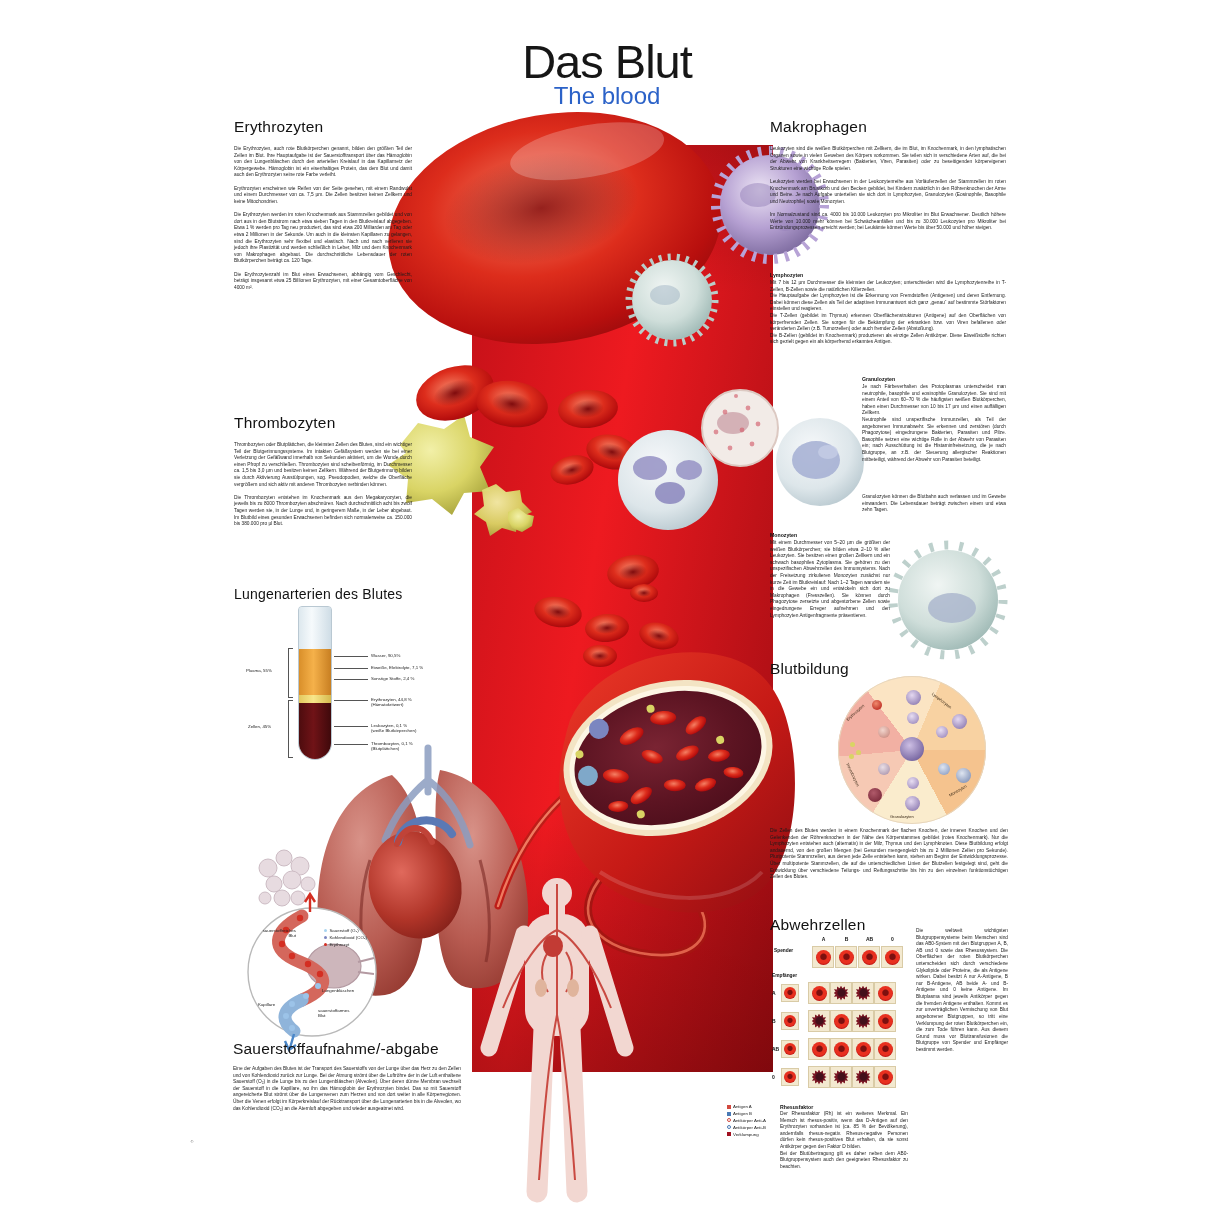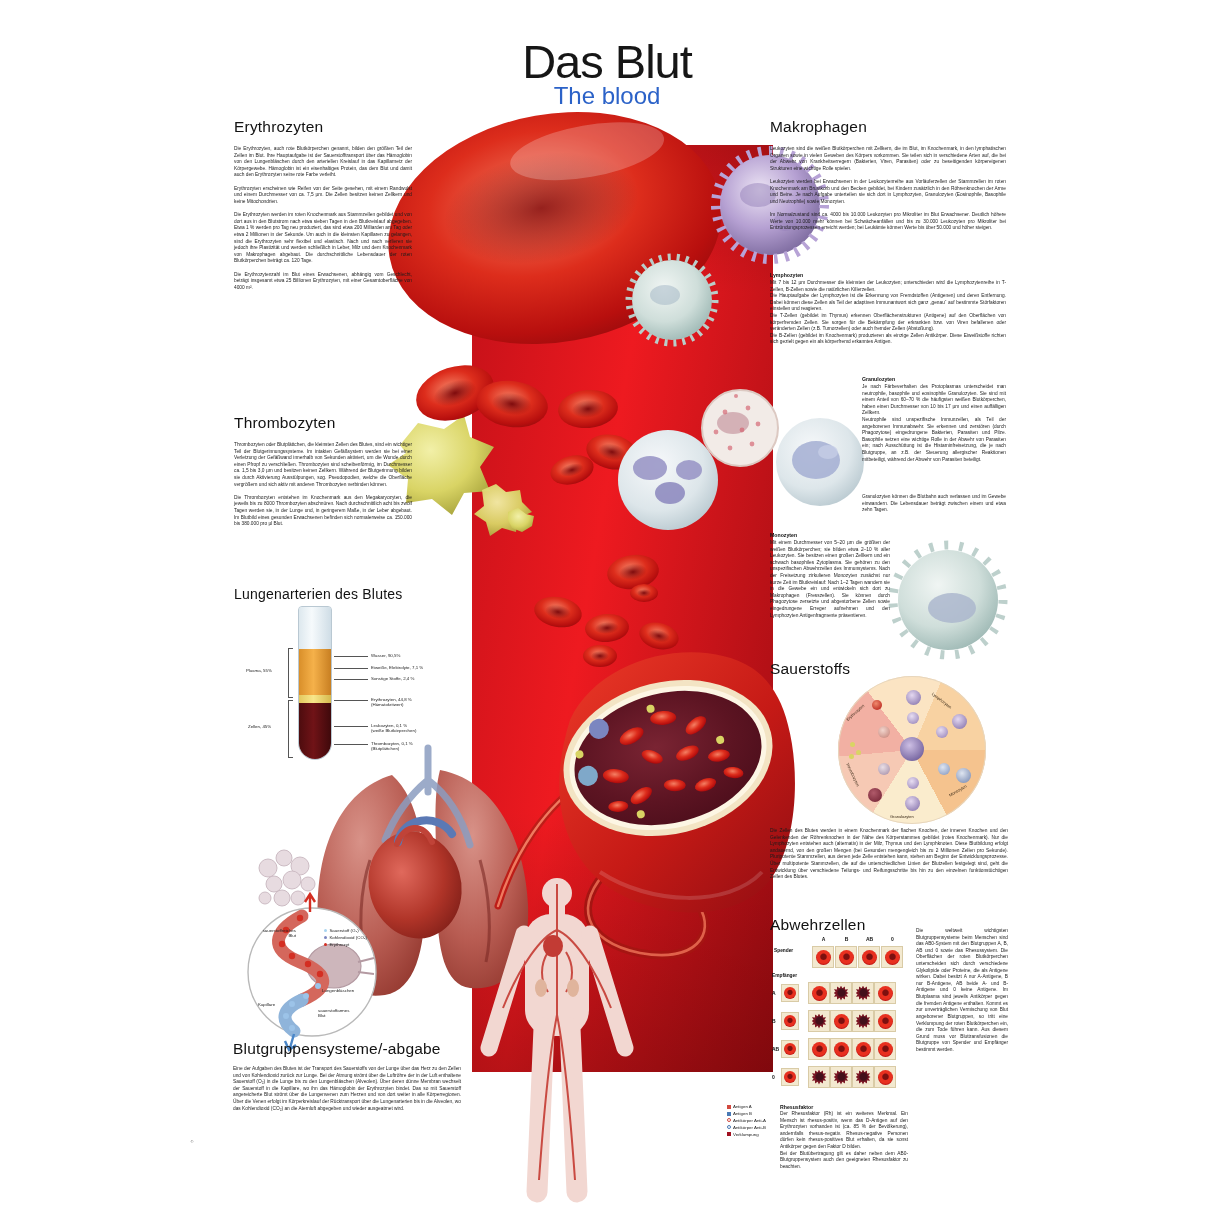--- a/index.html
+++ b/index.html
@@ -419,42 +419,42 @@
     <div class="legend-row">
         <span class="dot" style="background:#7b86c0"></span>
         <span class="tinylabel">Kohlendioxid (CO₂)</span>
       </div>
     <div class="legend-row">
         <span class="dot" style="background:#d42e22"></span>
         <span class="tinylabel">Erythrozyt</span>
       </div>
   </div>
 
-  <div class="abs h2" style="left:233px;top:1040px">Blutgruppensysteme/-abgabe</div>
+  <div class="abs h2" style="left:233px;top:1040px">Sauerstoffaufnahme/-abgabe</div>
   <div class="abs p" style="left:233px;top:1066px;width:228px">Eine der Aufgaben des Blutes ist der Transport des Sauerstoffs von der Lunge über das Herz zu den Zellen und von Kohlendioxid zurück zur Lunge. Bei der Atmung strömt über die Luftröhre der in der Luft enthaltene Sauerstoff (O₂) in die Lunge bis zu den Lungenbläschen (Alveolen). Über deren dünne Membran wechselt der Sauerstoff in die Kapillare, wo ihn das Hämoglobin der Erythrozyten bindet. Das so mit Sauerstoff angereicherte Blut strömt über die Lungenvenen zum Herzen und von dort weiter in alle Körperregionen. Über die Venen erfolgt im Körperkreislauf der Rücktransport über die Lungenarterien bis in die Alveolen, wo das Kohlendioxid (CO₂) an die Atemluft abgegeben und wieder ausgeatmet wird.</div>
 
   <div class="abs h2" style="left:770px;top:118px">Makrophagen</div>
   <div class="abs p" style="left:770px;top:146px;width:236px">Leukozyten sind die weißen Blutkörperchen mit Zellkern, die im Blut, im Knochenmark, in den lymphatischen Organen sowie in vielen Geweben des Körpers vorkommen. Sie teilen sich in verschiedene Arten auf, die bei der Abwehr von Krankheitserregern (Bakterien, Viren, Parasiten) oder zu beseitigenden körpereigenen Strukturen eine wichtige Rolle spielen.
 
 Leukozyten werden bei Erwachsenen in der Leukozytenreihe aus Vorläuferzellen der Stammzellen im roten Knochenmark am Brustkorb und den Becken gebildet, bei Kindern zusätzlich in den Röhrenknochen der Arme und Beine. Je nach Aufgabe unterteilen sie sich dort in Lymphozyten, Granulozyten (Eosinophile, Basophile und Neutrophile) sowie Monozyten.
 
 Im Normalzustand sind ca. 4000 bis 10.000 Leukozyten pro Mikroliter im Blut Erwachsener. Deutlich höhere Werte von 10.000 mehr können bei Schwächeanfällen und bis zu 30.000 Leukozyten pro Mikroliter bei Entzündungsprozessen erreicht werden; bei Leukämie können Werte bis über 50.000 und höher steigen.</div>
   <div class="abs h3" style="left:770px;top:272px">Lymphozyten</div>
   <div class="abs p" style="left:770px;top:280px;width:236px">Mit 7 bis 12 µm Durchmesser die kleinsten der Leukozyten; unterschieden wird die Lymphozytenreihe in T-Zellen, B-Zellen sowie die natürlichen Killerzellen.
 Die Hauptaufgabe der Lymphozyten ist die Erkennung von Fremdstoffen (Antigenen) und deren Entfernung. Dabei können diese Zellen als Teil der adaptiven Immunantwort sich ganz „genau“ auf bestimmte Störfaktoren einstellen und reagieren.
 Die T-Zellen (gebildet im Thymus) erkennen Oberflächenstrukturen (Antigene) auf den Oberflächen von körperfremden Zellen. Sie sorgen für die Bekämpfung der erkrankten bzw. von Viren befallenen oder veränderten Zellen (z.B. Tumorzellen) oder auch fremder Zellen (Abstoßung).
 Die B-Zellen (gebildet im Knochenmark) produzieren als einzige Zellen Antikörper. Diese Eiweißstoffe richten sich gezielt gegen ein als körperfremd erkanntes Antigen.</div>
   <div class="abs h3" style="left:862px;top:376px">Granulozyten</div>
   <div class="abs p" style="left:862px;top:384px;width:144px">Je nach Färbeverhalten des Protoplasmas unterscheidet man neutrophile, basophile und eosinophile Granulozyten. Sie sind mit einem Anteil von 60–70 % die häufigsten weißen Blutkörperchen, haben einen Durchmesser von 10 bis 17 µm und einen auffälligen Zellkern.
 Neutrophile sind unspezifische Immunzellen, als Teil der angeborenen Immunabwehr. Sie erkennen und zerstören (durch Phagozytose) eingedrungene Bakterien, Parasiten und Pilze. Basophile setzen eine wichtige Rolle in der Abwehr von Parasiten ein; nach Ausschüttung ist die Histaminfreisetzung, die je nach Blutgruppe, an z.B. der Steuerung allergischer Reaktionen mitbeteiligt, während der Abwehr von Parasiten beteiligt.</div>
   <div class="abs p" style="left:862px;top:494px;width:144px">Granulozyten können die Blutbahn auch verlassen und im Gewebe einwandern. Die Lebensdauer beträgt zwischen einem und etwa zehn Tagen.</div>
   <div class="abs h3" style="left:770px;top:532px">Monozyten</div>
   <div class="abs p" style="left:770px;top:540px;width:120px">Mit einem Durchmesser von 5–20 µm die größten der weißen Blutkörperchen; sie bilden etwa 2–10 % aller Leukozyten. Sie besitzen einen großen Zellkern und ein schwach basophiles Zytoplasma. Sie gehören zu den unspezifischen Abwehrzellen des Immunsystems. Nach der Freisetzung zirkulieren Monozyten zunächst nur kurze Zeit im Blutkreislauf: Nach 1–2 Tagen wandern sie in die Gewebe ein und entwickeln sich dort zu Makrophagen (Fresszellen). Sie können durch Phagozytose zersetzte und abgestorbene Zellen sowie eingedrungene Erreger aufnehmen und den Lymphozyten Antigenfragmente präsentieren.</div>
 
-  <div class="abs h2" style="left:770px;top:660px">Sauerstoffs</div>
+  <div class="abs h2" style="left:770px;top:660px">Blutbildung</div>
 
   <div class="wheel">
     <div class="wc" style="left:62px;top:61px;width:24px;height:24px;background:radial-gradient(circle at 40% 35%,#cdbfe4,#5c4a8c)"></div>
     <div class="wc" style="left:69px;top:36px;width:12px;height:12px;background:radial-gradient(circle at 40% 35%,#e8def2,#8f7bb4)"></div>
     <div class="wc" style="left:98px;top:50px;width:12px;height:12px;background:radial-gradient(circle at 40% 35%,#e8def2,#8f7bb4)"></div>
     <div class="wc" style="left:100px;top:87px;width:12px;height:12px;background:radial-gradient(circle at 40% 35%,#dfe5f0,#7e93bd)"></div>
     <div class="wc" style="left:69px;top:101px;width:12px;height:12px;background:radial-gradient(circle at 40% 35%,#e8def2,#8f7bb4)"></div>
     <div class="wc" style="left:40px;top:87px;width:12px;height:12px;background:radial-gradient(circle at 40% 35%,#eadfe6,#a089a4)"></div>
     <div class="wc" style="left:40px;top:50px;width:12px;height:12px;background:radial-gradient(circle at 40% 35%,#f2d5cd,#c27f74)"></div>
     <div class="wc" style="left:68px;top:14px;width:15px;height:15px;background:radial-gradient(circle at 40% 35%,#e4d8f0,#7c68a4)"></div>

